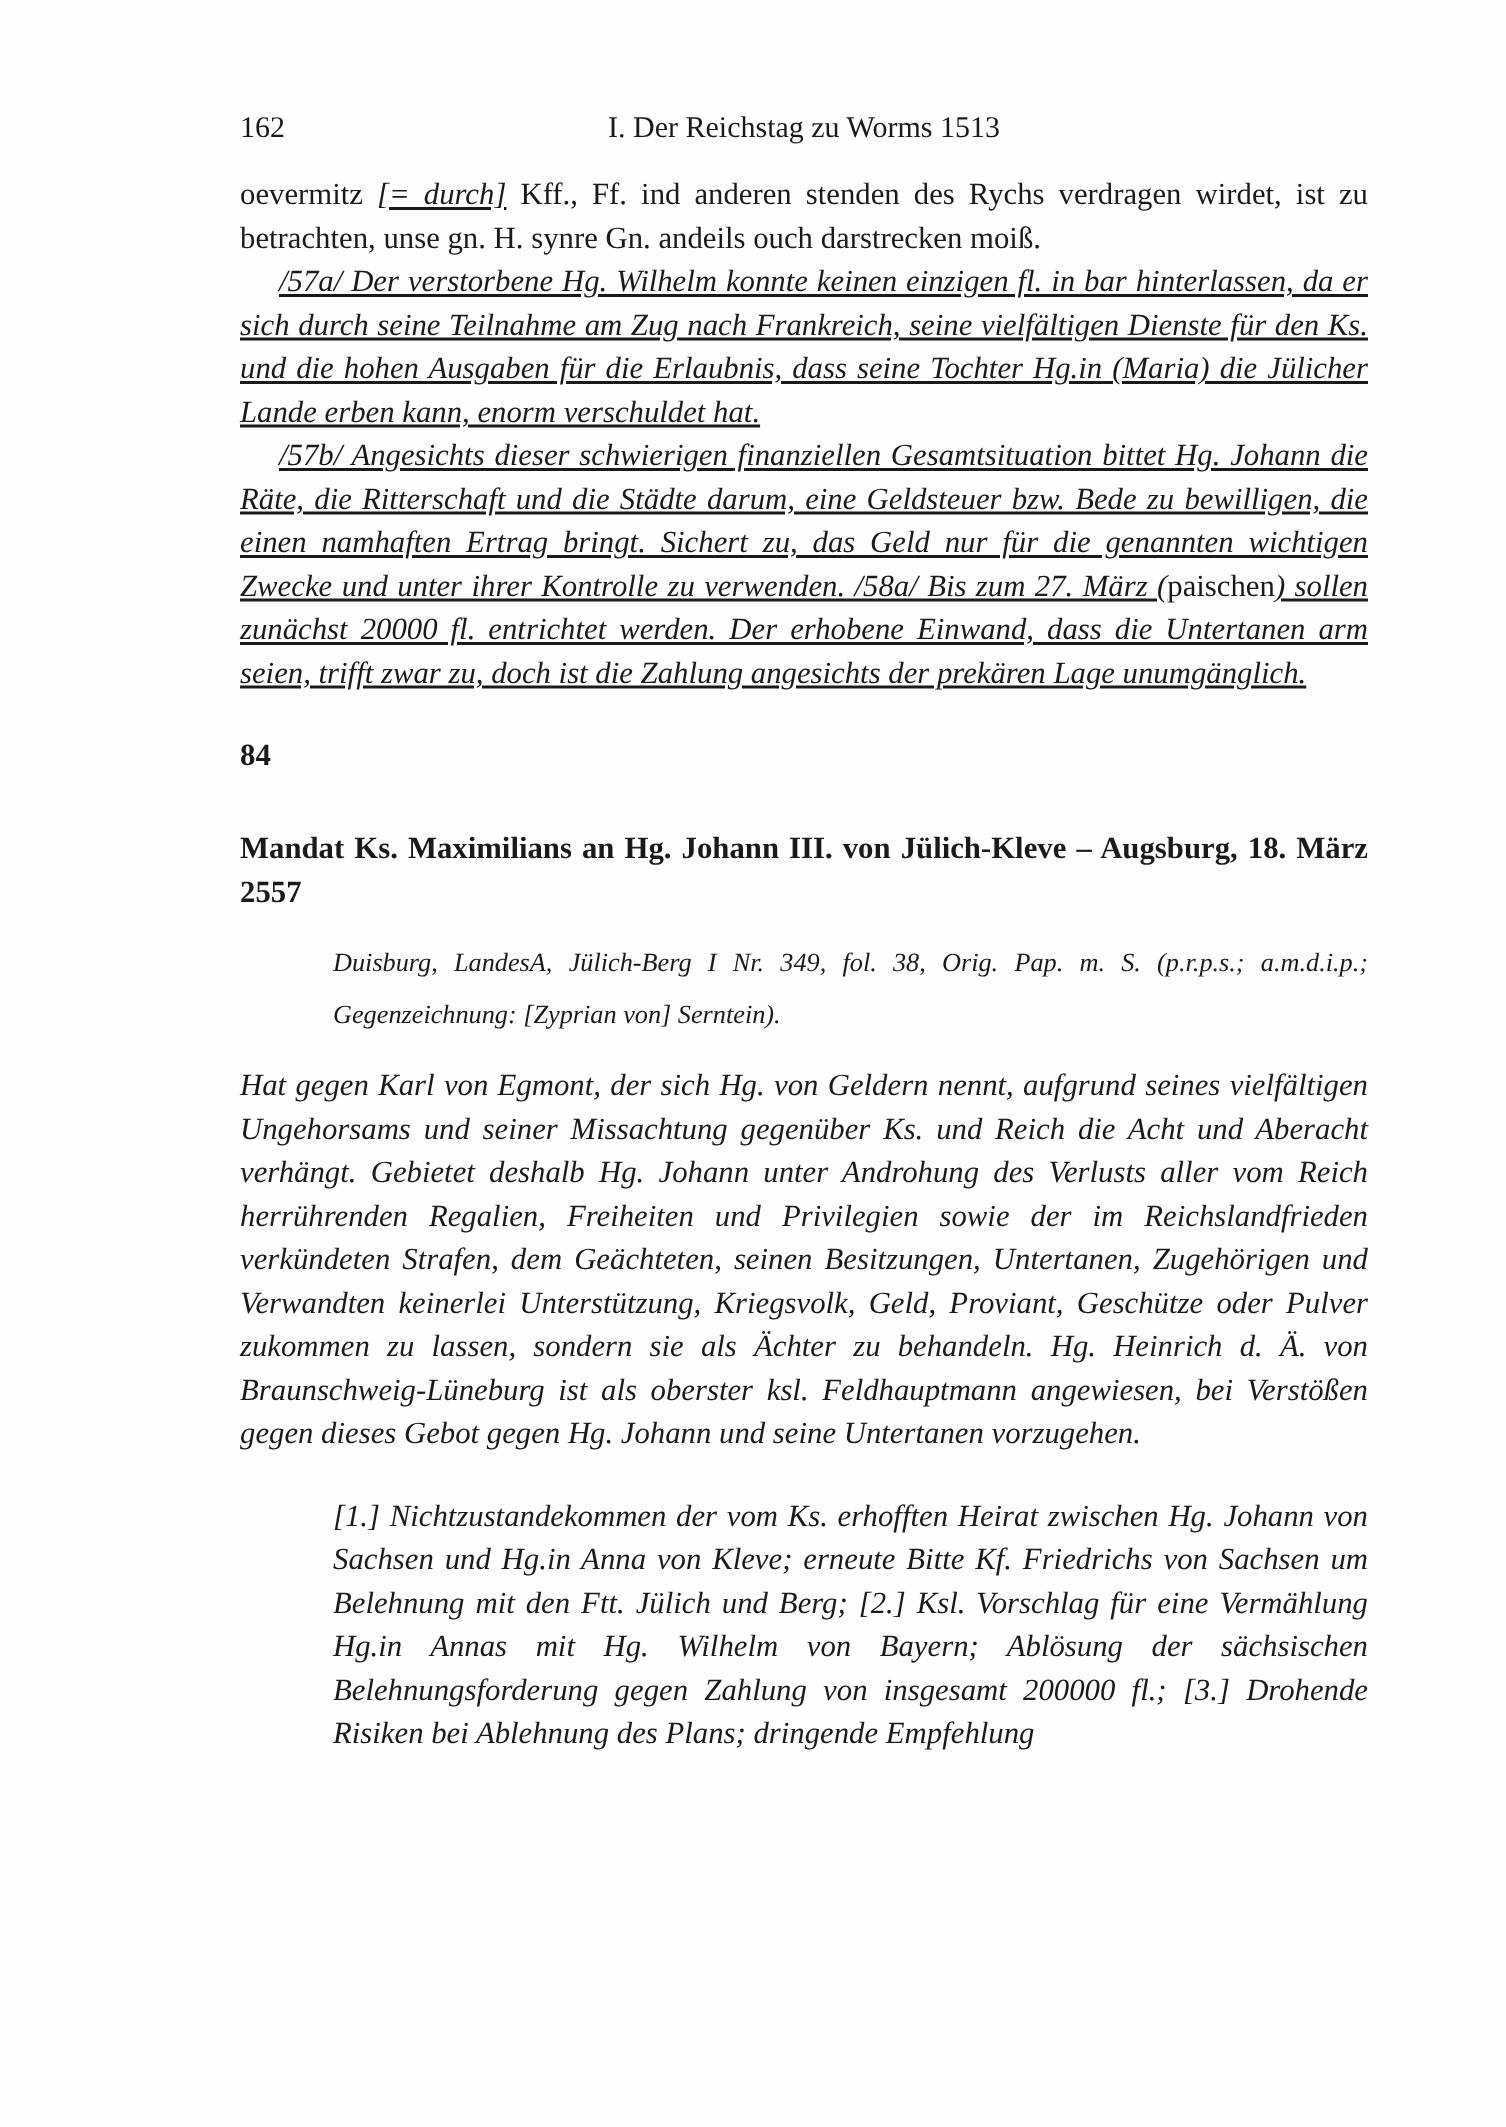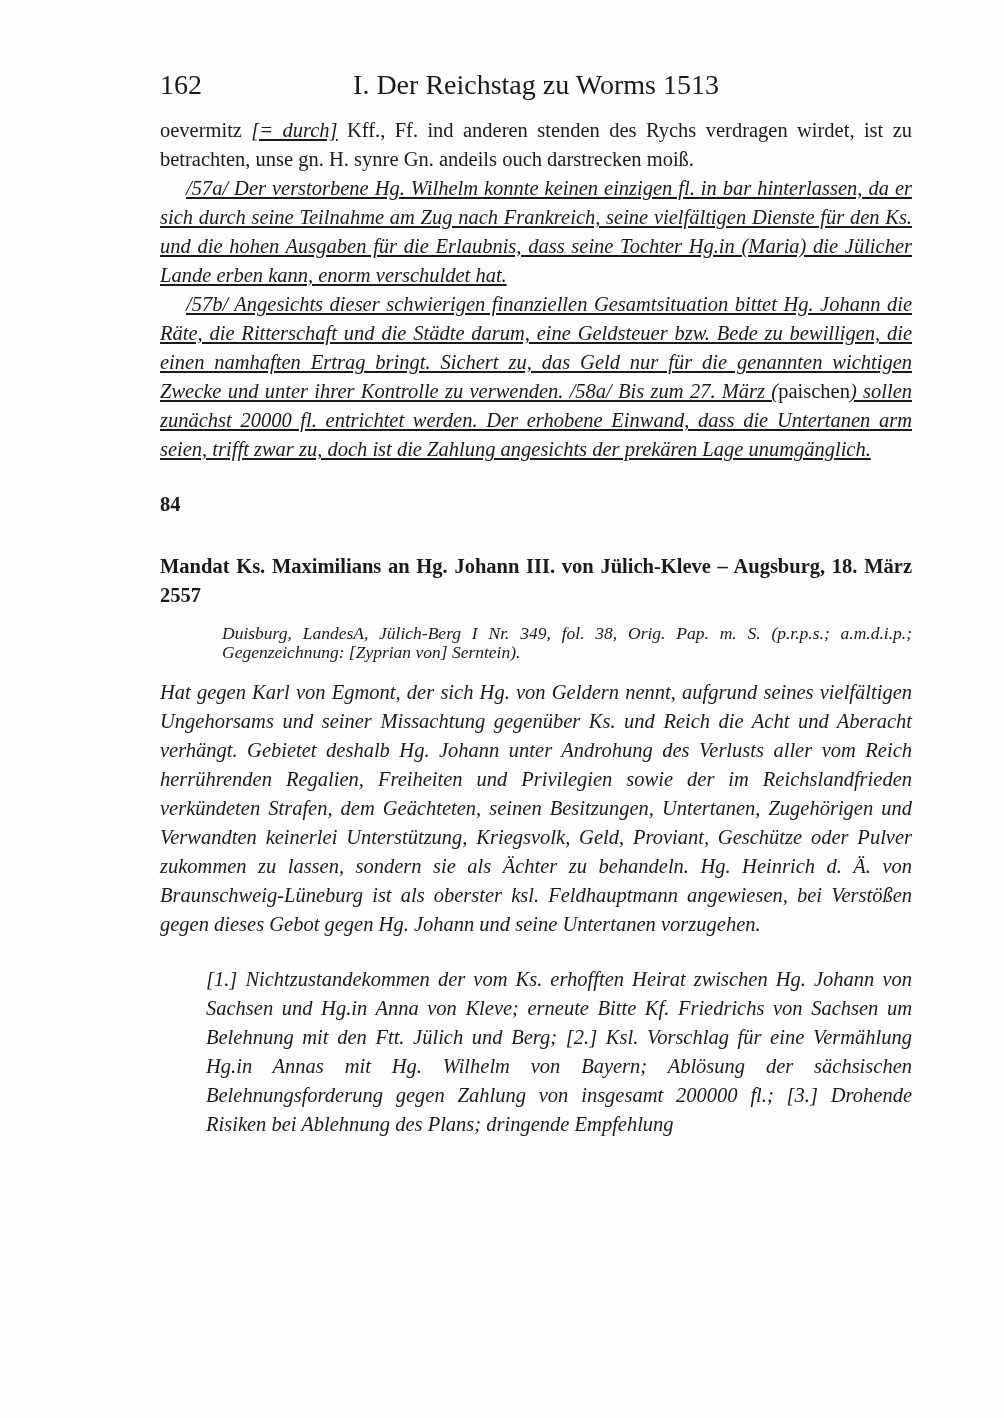--- a/index.html
+++ b/index.html
@@ -18,21 +18,21 @@
   }
   .content {
     position: absolute;
     left: 160px;
     top: 72px;
     width: 752px;
   }
   .running-head {
     position: relative;
     height: 26px;
-    font-size: 28px;
+    font-size: 20px;
     line-height: 26px;
     margin-bottom: 18px;
   }
   .page-num {
     position: absolute;
     left: 0;
     top: 0;
   }
   .running-title {
     display: block;
@@ -67,30 +67,30 @@
     font-size: 20.5px;
     line-height: 29px;
     font-weight: bold;
     text-align: justify;
     hyphens: auto;
     -webkit-hyphens: auto;
   }
   .source {
     margin: 14px 0 0 62px;
     font-size: 17.5px;
-    line-height: 19px;
+    line-height: 35px;
     font-style: italic;
     text-align: justify;
   }
   .summary {
     margin-top: 16px;
     font-style: italic;
   }
   .summary.block-indent {
-    margin-left: 46px;
+    margin-left: 62px;
   }
 </style>
 </head>
 <body>
 
 <div class="page">
   <div class="content">
 
     <div class="running-head">
       <span class="page-num">162</span>

